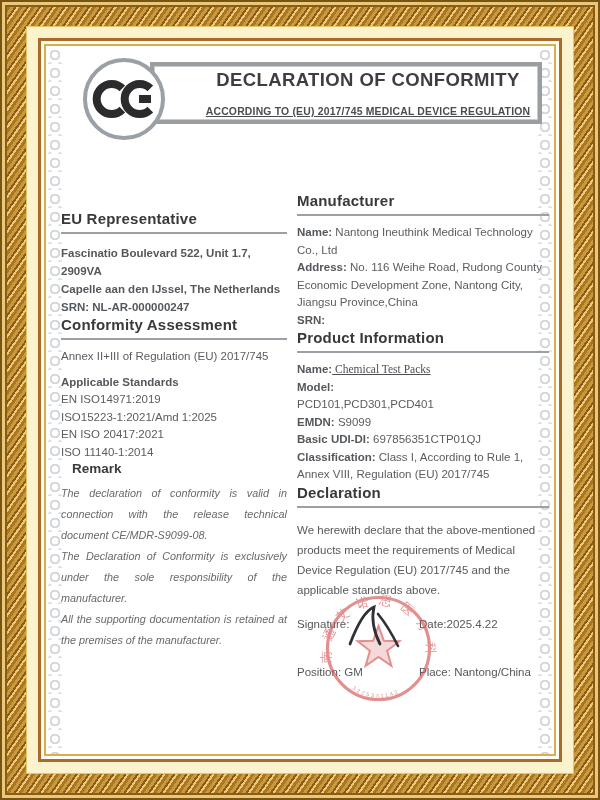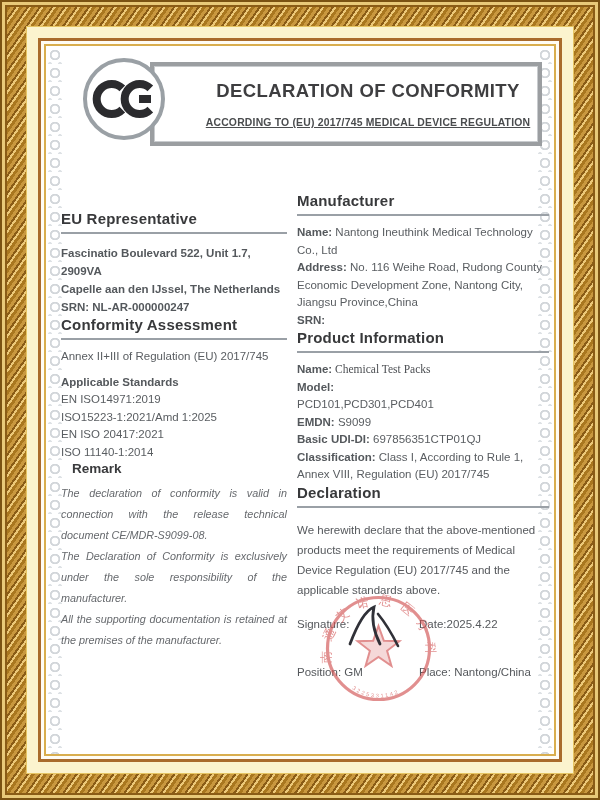--- a/index.html
+++ b/index.html
@@ -18,41 +18,41 @@
   
   .lace{position:absolute;top:0;bottom:0;width:14px;opacity:.95;
     background-image:
       radial-gradient(circle at 7px 9px, rgba(255,255,255,0) 3.3px, #d2d6da 3.6px, #cfd3d8 5px, rgba(255,255,255,0) 5.5px),
       radial-gradient(circle at 2px 18px, #dde1e4 1.6px, transparent 2.3px),
       radial-gradient(circle at 12px 18px, #dde1e4 1.6px, transparent 2.3px);
     background-size:14px 18px;}
   .lace.left{left:2px;} .lace.right{right:2px;}
 
   
-  .hdr-box{position:absolute;left:104px;top:16px;width:392px;height:84px;border:4px solid #9b9ea1;
+  .hdr-box{position:absolute;left:104px;top:16px;width:392px;height:62px;border:4px solid #9b9ea1;
     background:#fff;display:flex;flex-direction:column;justify-content:center;align-items:center;
     padding-left:44px;box-sizing:border-box;box-shadow:inset 0 0 0 1px #c9cccf;}
   .hdr-title{font-size:18.5px;font-weight:bold;color:#3e3e40;letter-spacing:.4px;white-space:nowrap;}
   .hdr-sub{font-size:10.4px;font-weight:bold;color:#4a4c4e;margin-top:15px;letter-spacing:.2px;white-space:nowrap;text-decoration:underline;}
   .ce{position:absolute;left:36px;top:11px;width:84px;height:84px;}
 
   
   .col{position:absolute;box-sizing:border-box;}
   .col-left{left:15px;top:164px;width:226px;}
   .col-right{left:251px;top:146px;width:252px;}
 
   h2.sec{font-size:15px;font-weight:bold;color:#38393b;margin:0;padding-bottom:5px;
     border-bottom:2px solid #9aa0a6;letter-spacing:.2px;}
   h3.sec{font-size:13.5px;font-weight:bold;color:#3a3b3d;margin:0;padding-left:11px;}
   .mt26{margin-top:26px;} .mt30{margin-top:30px;}
 
   .body-text{font-size:11.5px;color:#595d61;line-height:17.5px;}
   .bold-lines div{font-weight:bold;color:#54585c;}
   b.lbl{font-weight:bold;color:#54585c;}
-  .serif{font-family:"Liberation Serif",serif;color:#4c4f53;}
+  .serif{font-family:"Liberation Serif",serif;color:#4c4f53;text-decoration:underline;}
   .lines{margin-top:8px;}
   .lines-eu{margin-top:10px;line-height:18px;}
   .gap8{height:8px;}
 
   .remark-paras{margin-top:7px;}
   .remark-paras p{font-style:italic;font-size:10.8px;color:#66696d;line-height:21px;
     text-align:justify;margin:0;}
 
   .decl-para{margin-top:12px;font-size:11.5px;color:#55585c;line-height:20px;}
   .sig-row{display:flex;font-size:11.5px;color:#55585c;}

